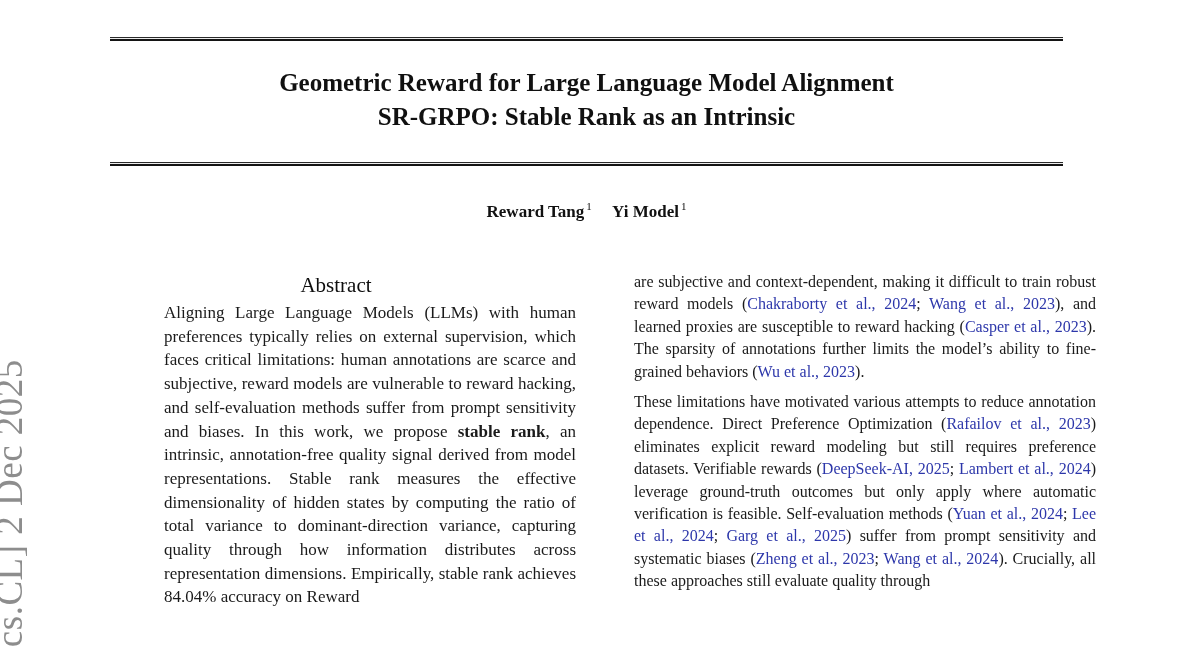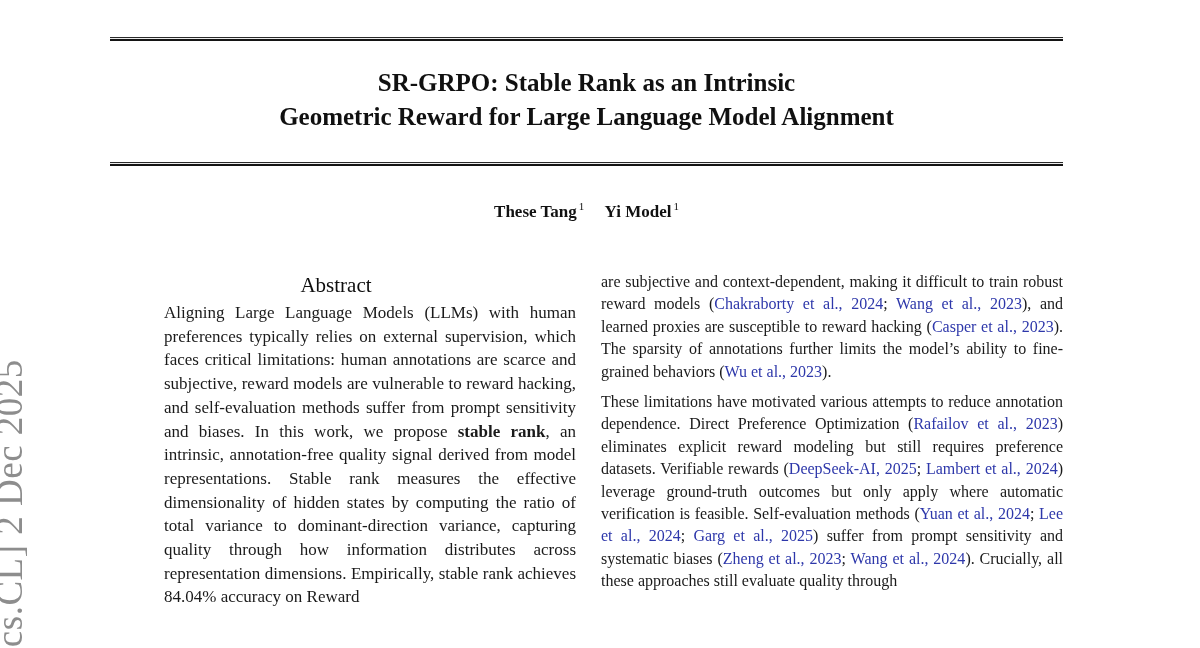--- a/index.html
+++ b/index.html
@@ -33,21 +33,21 @@
   .abstract-heading{
     position:absolute;left:110px;top:273px;width:452px;
     text-align:center;font-weight:normal;font-size:21px;color:#0e0e0e;
   }
   .abstract-text{
     position:absolute;left:164px;top:301px;width:412px;
     font-size:17px;line-height:23.7px;text-align:justify;
     hyphens:auto;-webkit-hyphens:auto;
   }
   .col-right{
-    position:absolute;left:601px;top:271px;width:462px;
+    position:absolute;left:634px;top:271px;width:462px;
     font-size:16px;line-height:22.4px;text-align:justify;
     hyphens:auto;-webkit-hyphens:auto;
   }
   .col-right p{margin:0;}
   .col-right p + p{margin-top:8px;}
   .seg-bold{font-weight:bold;}
   .seg-cite{color:var(--cite);}
   .watermark{
     position:absolute;left:31px;bottom:-12px;
     transform:rotate(-90deg);transform-origin:left bottom;
@@ -56,28 +56,28 @@
   }
 </style>
 </head>
 <body>
 
 <div class="page">
 
   <div class="rule rule-top"></div>
 
   <h1 class="title">
+    <span class="title-line">Geometric Reward for Large Language Model Alignment</span>
     <span class="title-line">SR-GRPO: Stable Rank as an Intrinsic</span>
-    <span class="title-line">Geometric Reward for Large Language Model Alignment</span>
   </h1>
 
   <div class="rule rule-bottom"></div>
 
   <div class="authors">
-    <span class="author"><span>These Tang</span><sup>1</sup></span>
+    <span class="author"><span>Reward Tang</span><sup>1</sup></span>
     <span class="author"><span>Yi Model</span><sup>1</sup></span>
   </div>
 
   <div class="abstract-heading">Abstract</div>
 
   <div class="abstract-text"><span class="seg-plain">Aligning Large Language Models (LLMs) with human preferences typically relies on external supervision, which faces critical limitations: human annotations are scarce and subjective, reward models are vulnerable to reward hacking, and self-evaluation methods suffer from prompt sensitivity and biases. In this work, we propose </span><span class="seg-bold">stable rank</span><span class="seg-plain">, an intrinsic, annotation-free quality signal derived from model representations. Stable rank measures the effective dimensionality of hidden states by computing the ratio of total variance to dominant-direction variance, capturing quality through how information distributes across representation dimensions. Empirically, stable rank achieves 84.04% accuracy on Reward</span></div>
 
   <div class="col-right">
     <p><span class="seg-plain">are subjective and context-dependent, making it difficult to train robust reward models (</span><span class="seg-cite">Chakraborty et al., 2024</span><span class="seg-plain">; </span><span class="seg-cite">Wang et al., 2023</span><span class="seg-plain">), and learned proxies are susceptible to reward hacking (</span><span class="seg-cite">Casper et al., 2023</span><span class="seg-plain">). The sparsity of annotations further limits the model’s ability to fine-grained behaviors (</span><span class="seg-cite">Wu et al., 2023</span><span class="seg-plain">).</span></p>
     <p><span class="seg-plain">These limitations have motivated various attempts to reduce annotation dependence.  Direct Preference Optimization (</span><span class="seg-cite">Rafailov et al., 2023</span><span class="seg-plain">) eliminates explicit reward modeling but still requires preference datasets.  Verifiable rewards (</span><span class="seg-cite">DeepSeek-AI, 2025</span><span class="seg-plain">; </span><span class="seg-cite">Lambert et al., 2024</span><span class="seg-plain">) leverage ground-truth outcomes but only apply where automatic verification is feasible. Self-evaluation methods (</span><span class="seg-cite">Yuan et al., 2024</span><span class="seg-plain">; </span><span class="seg-cite">Lee et al., 2024</span><span class="seg-plain">; </span><span class="seg-cite">Garg et al., 2025</span><span class="seg-plain">) suffer from prompt sensitivity and systematic biases (</span><span class="seg-cite">Zheng et al., 2023</span><span class="seg-plain">; </span><span class="seg-cite">Wang et al., 2024</span><span class="seg-plain">). Crucially, all these approaches still evaluate quality through</span></p>

